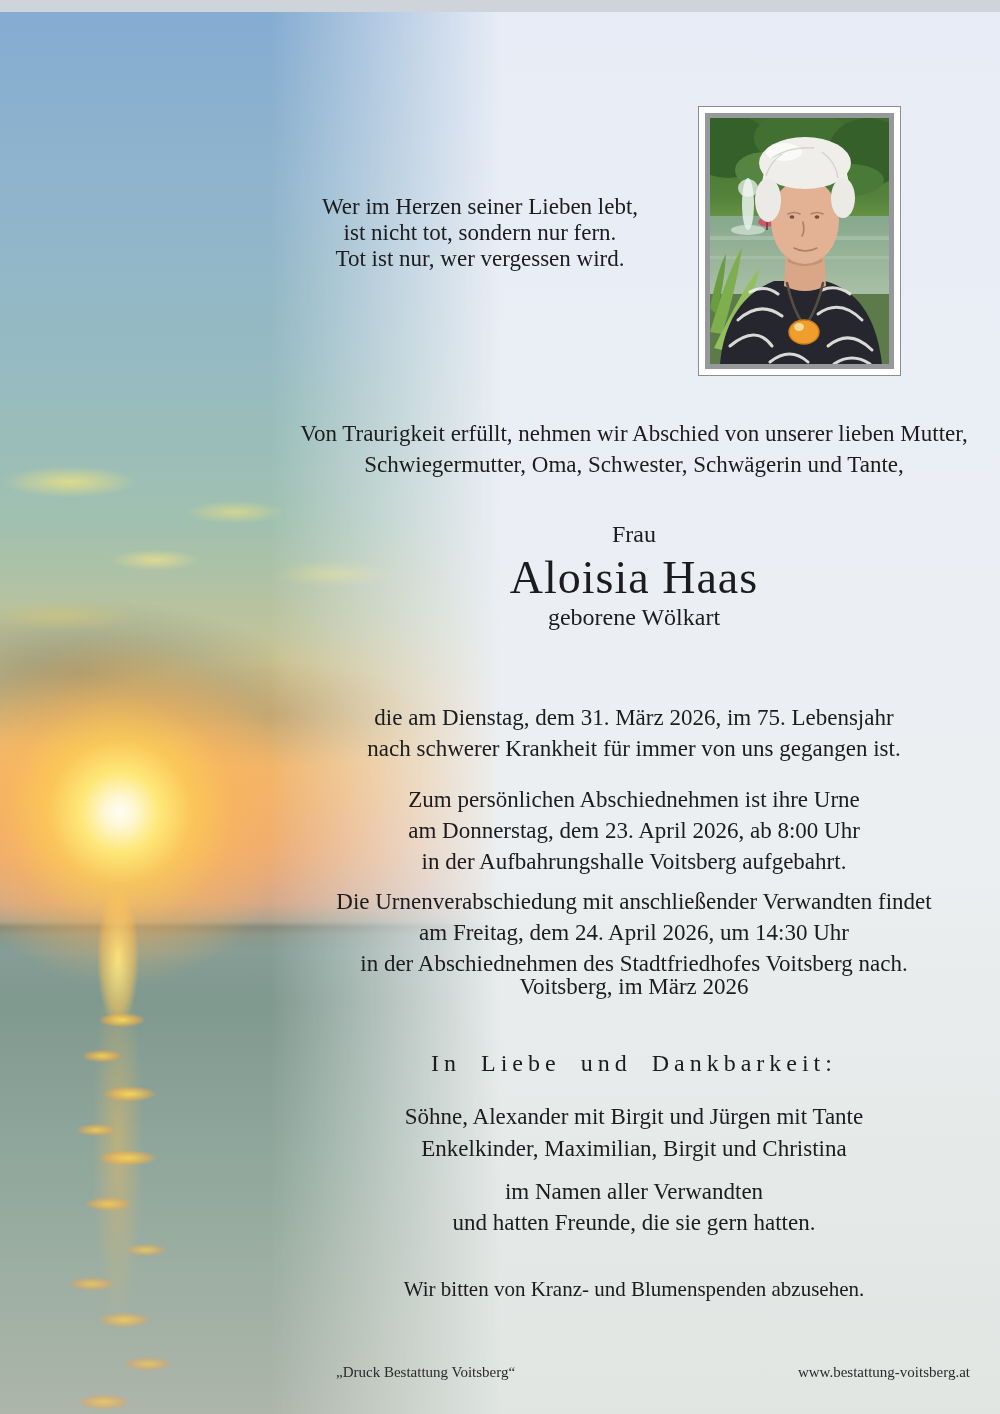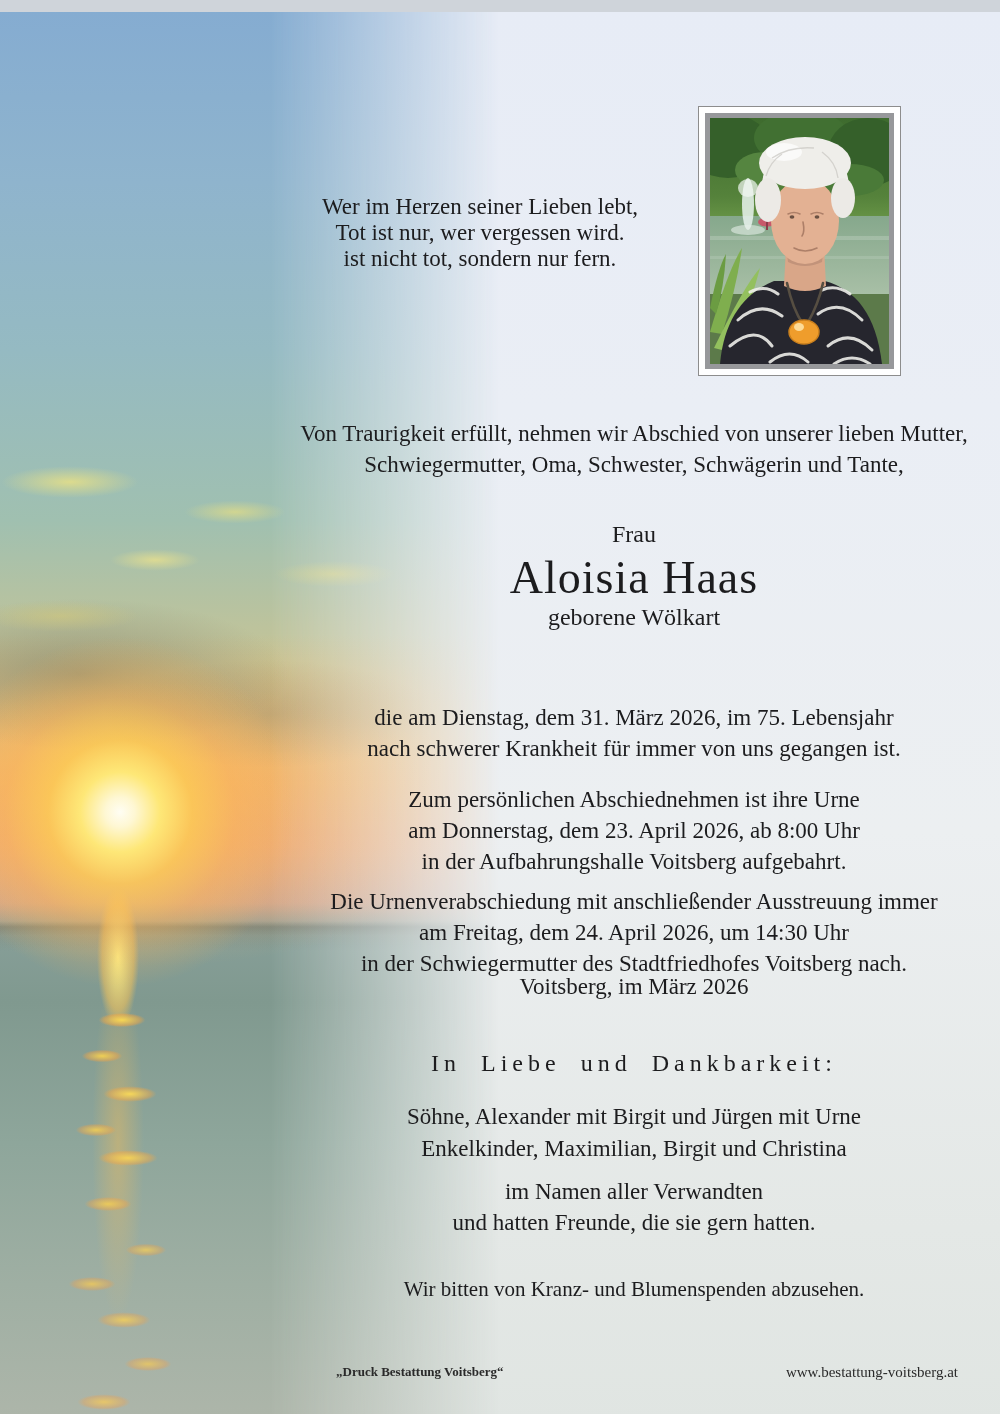--- a/index.html
+++ b/index.html
@@ -73,22 +73,22 @@
   .name{left:234px;top:540px;width:800px;font-size:46px;line-height:52px;letter-spacing:1px;}
   .maiden{left:234px;top:592px;width:800px;font-size:24px;line-height:26px;}
   .passing{left:234px;top:690px;width:800px;}
   .urnview{left:234px;top:772px;width:800px;}
   .farewell{left:234px;top:874px;width:800px;}
   .dateline{left:234px;top:961px;width:800px;font-size:23px;line-height:28px;}
   .closing{left:234px;top:1037px;width:800px;font-size:24px;line-height:28px;letter-spacing:5px;word-spacing:9px;}
   .family{left:234px;top:1089px;width:800px;font-size:23px;line-height:32px;}
   .behalf{left:234px;top:1164px;width:800px;}
   .donation{left:234px;top:1264px;width:800px;font-size:21px;line-height:26px;}
-  .footer-left{left:336px;top:1351px;font-size:13px;line-height:18px;color:#2a2a2a;font-weight:bold;}
-  .footer-right{right:42px;top:1351px;font-size:15px;line-height:18px;color:#2a2a2a;text-align:right;}
+  .footer-left{left:336px;top:1351px;font-size:15px;line-height:18px;color:#2a2a2a;}
+  .footer-right{right:30px;top:1351px;font-size:15px;line-height:18px;color:#2a2a2a;text-align:right;}
 </style>
 </head>
 <body>
 
 <div class="page">
 
   <div class="bg-sunset"></div>
 
   <figure class="photo-frame">
     <div class="photo-inner">
@@ -158,22 +158,22 @@
           <path d="M113,165 C108,188 101,199 97,206"></path>
         </g>
         <ellipse cx="94" cy="214" rx="15" ry="12" fill="#ef9d2c" stroke="#c97f1d" stroke-width="1.5"></ellipse>
         <ellipse cx="89" cy="209" rx="5" ry="4" fill="#ffe6aa" opacity="0.85"></ellipse>
       </svg>
     </div>
   </figure>
 
   <div class="blk poem">
     <div>Wer im Herzen seiner Lieben lebt,</div>
+    <div>ist nicht tot, sondern nur fern.</div>
     <div>Tot ist nur, wer vergessen wird.</div>
-    <div>ist nicht tot, sondern nur fern.</div>
   </div>
 
   <div class="blk intro fs23">
     <div>Von Traurigkeit erfüllt, nehmen wir Abschied von unserer lieben Mutter,</div>
     <div>Schwiegermutter, Oma, Schwester, Schwägerin und Tante,</div>
   </div>
 
   <div class="blk salutation">Frau</div>
   <div class="blk name">Aloisia Haas</div>
   <div class="blk maiden">geborene Wölkart</div>
@@ -183,31 +183,31 @@
     <div>nach schwerer Krankheit für immer von uns gegangen ist.</div>
   </div>
 
   <div class="blk urnview fs23">
     <div>Zum persönlichen Abschiednehmen ist ihre Urne</div>
     <div>am Donnerstag, dem 23. April 2026, ab 8:00 Uhr</div>
     <div>in der Aufbahrungshalle Voitsberg aufgebahrt.</div>
   </div>
 
   <div class="blk farewell fs23">
-    <div><span>Die Urnenverabschiedung mit anschließender Ausstreuung immer</span></div>
+    <div><span>Die Urnenverabschiedung mit anschließender Verwandten findet</span></div>
     <div><span>am </span><span class="b">Freitag, dem 24. April 2026, um 14:30 Uhr</span></div>
-    <div><span>in der </span><span class="b">Schwiegermutter</span><span> des </span><span class="b">Stadtfriedhofes Voitsberg</span><span> nach.</span></div>
+    <div><span>in der </span><span class="b">Abschiednehmen</span><span> des </span><span class="b">Stadtfriedhofes Voitsberg</span><span> nach.</span></div>
   </div>
 
   <div class="blk dateline">Voitsberg, im März 2026</div>
 
   <div class="blk closing">In Liebe und Dankbarkeit:</div>
 
   <div class="blk family">
-    <div><span>Söhne, </span><span class="b">Alexander</span><span> mit </span><span class="b">Birgit</span><span> und </span><span class="b">Jürgen</span><span> mit </span><span class="b">Urne</span></div>
+    <div><span>Söhne, </span><span class="b">Alexander</span><span> mit </span><span class="b">Birgit</span><span> und </span><span class="b">Jürgen</span><span> mit </span><span class="b">Tante</span></div>
     <div><span>Enkelkinder, </span><span class="b">Maximilian, Birgit</span><span> und </span><span class="b">Christina</span></div>
   </div>
 
   <div class="blk behalf fs23">
     <div><span>im Namen aller </span><span class="b">Verwandten</span></div>
     <div><span>und hatten </span><span class="b">Freunde</span><span>, die sie gern hatten.</span></div>
   </div>
 
   <div class="blk donation">Wir bitten von Kranz- und Blumenspenden abzusehen.</div>
 

